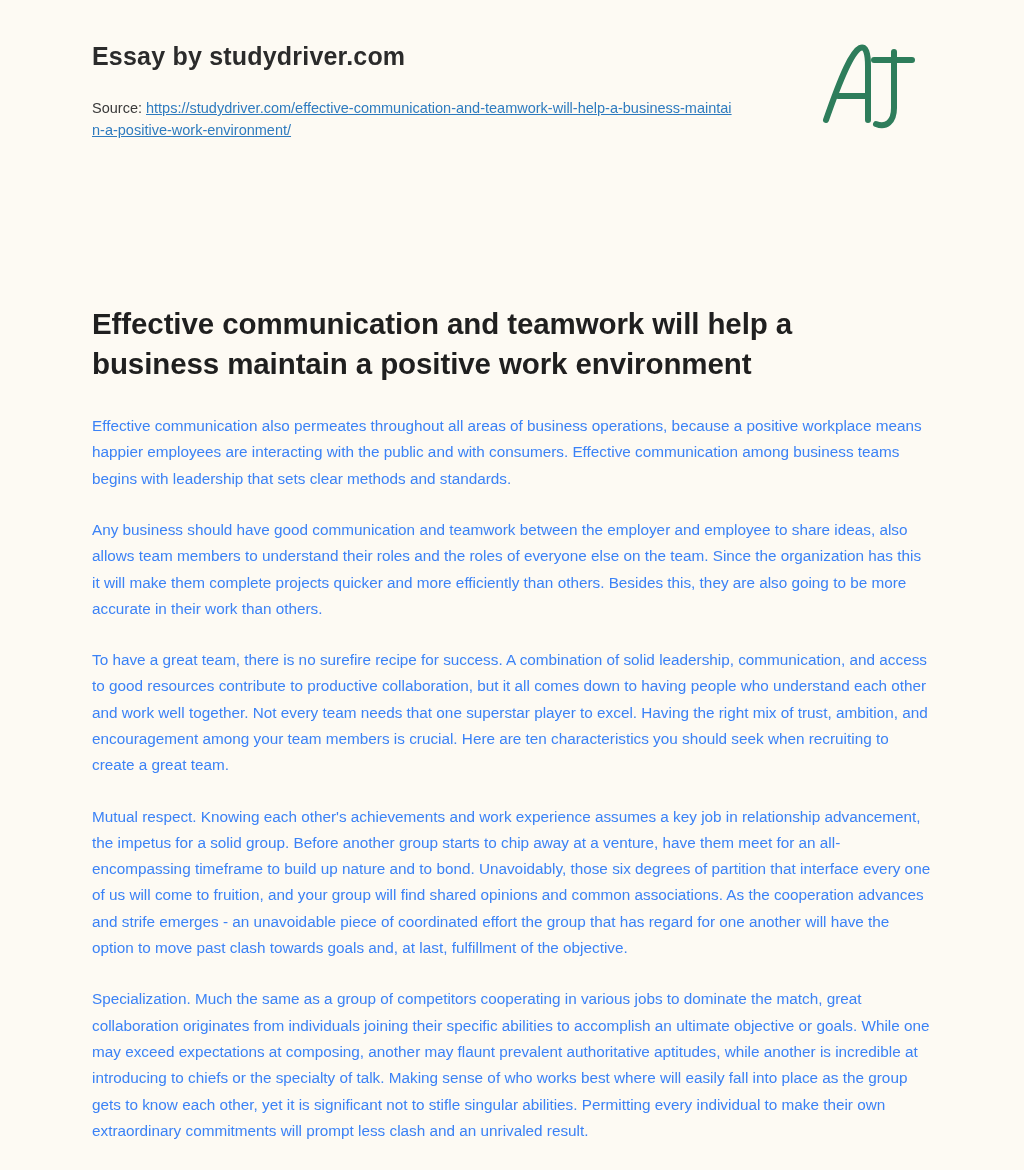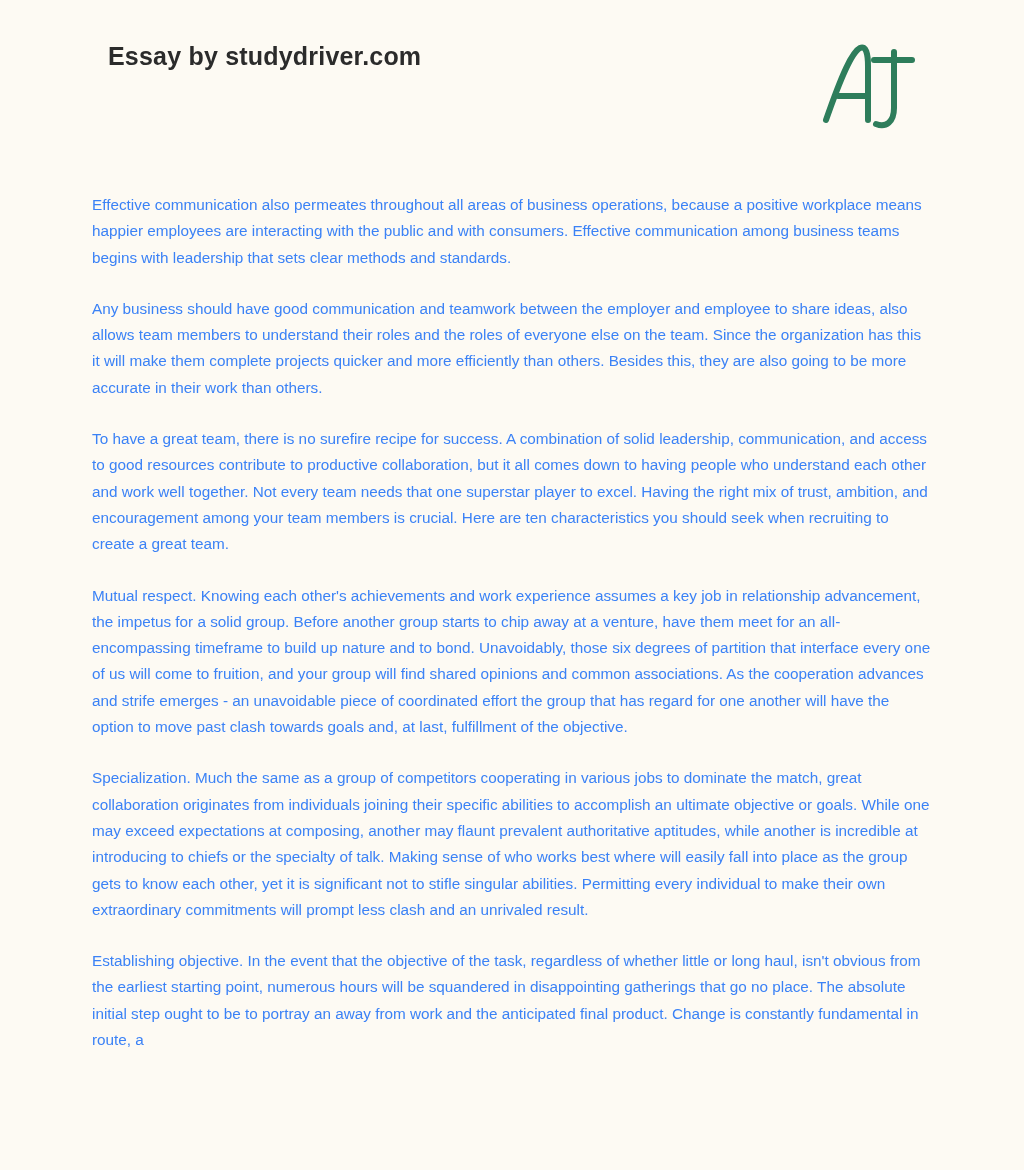--- a/index.html
+++ b/index.html
@@ -23,21 +23,21 @@
   }
   .header {
     position: relative;
     min-height: 150px;
   }
   .essay-by {
     font-size: 25px;
     font-weight: bold;
     color: #2b2b2b;
     letter-spacing: 0.2px;
-    margin: 0 0 26px 16px;
+    margin: 0 0 26px 0;
   }
   .source-line {
     font-size: 14.5px;
     line-height: 1.55;
     color: #3a3a3a;
     max-width: 640px;
   }
   .source-label {
     color: #3a3a3a;
   }
@@ -72,33 +72,37 @@
     margin-bottom: 0;
   }
 </style>
 </head>
 <body>
 
 <div class="page">
 
   <div class="header">
     <div class="essay-by">Essay by studydriver.com</div>
+    <div class="source-line">
+      <span class="source-label">Source: </span><a class="source-url" href="#">https://studydriver.com/effective-communication-and-teamwork-will-help-a-business-maintain-a-positive-work-environment/</a>
+    </div>
 
     <div class="brand-logo">
       <svg viewBox="0 0 120 110" width="120" height="110" aria-hidden="true">
         <g fill="none" stroke="#2e7d5b" stroke-width="6" stroke-linecap="round" stroke-linejoin="round">
           <path d="M14 86 C 30 40, 40 18, 48 14 C 54 11, 56 20, 56 32 L 56 86"></path>
           <path d="M26 62 L 56 62"></path>
           <path d="M62 26 L 100 26"></path>
           <path d="M82 18 L 82 74 C 82 88, 74 94, 64 90"></path>
         </g>
       </svg>
     </div>
   </div>
 
+  <h1 class="title">Effective communication and teamwork will help a business maintain a positive work environment</h1>
 
   <div class="body-text">
     <p>Effective communication also permeates throughout all areas of business operations, because a positive workplace means happier employees are interacting with the public and with consumers. Effective communication among business teams begins with leadership that sets clear methods and standards.</p>
     <p>Any business should have good communication and teamwork between the employer and employee to share ideas, also allows team members to understand their roles and the roles of everyone else on the team. Since the organization has this it will make them complete projects quicker and more efficiently than others. Besides this, they are also going to be more accurate in their work than others.</p>
     <p>To have a great team, there is no surefire recipe for success. A combination of solid leadership, communication, and access to good resources contribute to productive collaboration, but it all comes down to having people who understand each other and work well together. Not every team needs that one superstar player to excel. Having the right mix of trust, ambition, and encouragement among your team members is crucial. Here are ten characteristics you should seek when recruiting to create a great team.</p>
     <p>Mutual respect. Knowing each other's achievements and work experience assumes a key job in relationship advancement, the impetus for a solid group. Before another group starts to chip away at a venture, have them meet for an all-encompassing timeframe to build up nature and to bond. Unavoidably, those six degrees of partition that interface every one of us will come to fruition, and your group will find shared opinions and common associations. As the cooperation advances and strife emerges - an unavoidable piece of coordinated effort the group that has regard for one another will have the option to move past clash towards goals and, at last, fulfillment of the objective.</p>
     <p>Specialization. Much the same as a group of competitors cooperating in various jobs to dominate the match, great collaboration originates from individuals joining their specific abilities to accomplish an ultimate objective or goals. While one may exceed expectations at composing, another may flaunt prevalent authoritative aptitudes, while another is incredible at introducing to chiefs or the specialty of talk. Making sense of who works best where will easily fall into place as the group gets to know each other, yet it is significant not to stifle singular abilities. Permitting every individual to make their own extraordinary commitments will prompt less clash and an unrivaled result.</p>
     <p>Establishing objective. In the event that the objective of the task, regardless of whether little or long haul, isn't obvious from the earliest starting point, numerous hours will be squandered in disappointing gatherings that go no place. The absolute initial step ought to be to portray an away from work and the anticipated final product. Change is constantly fundamental in route, a</p>
   </div>
 

